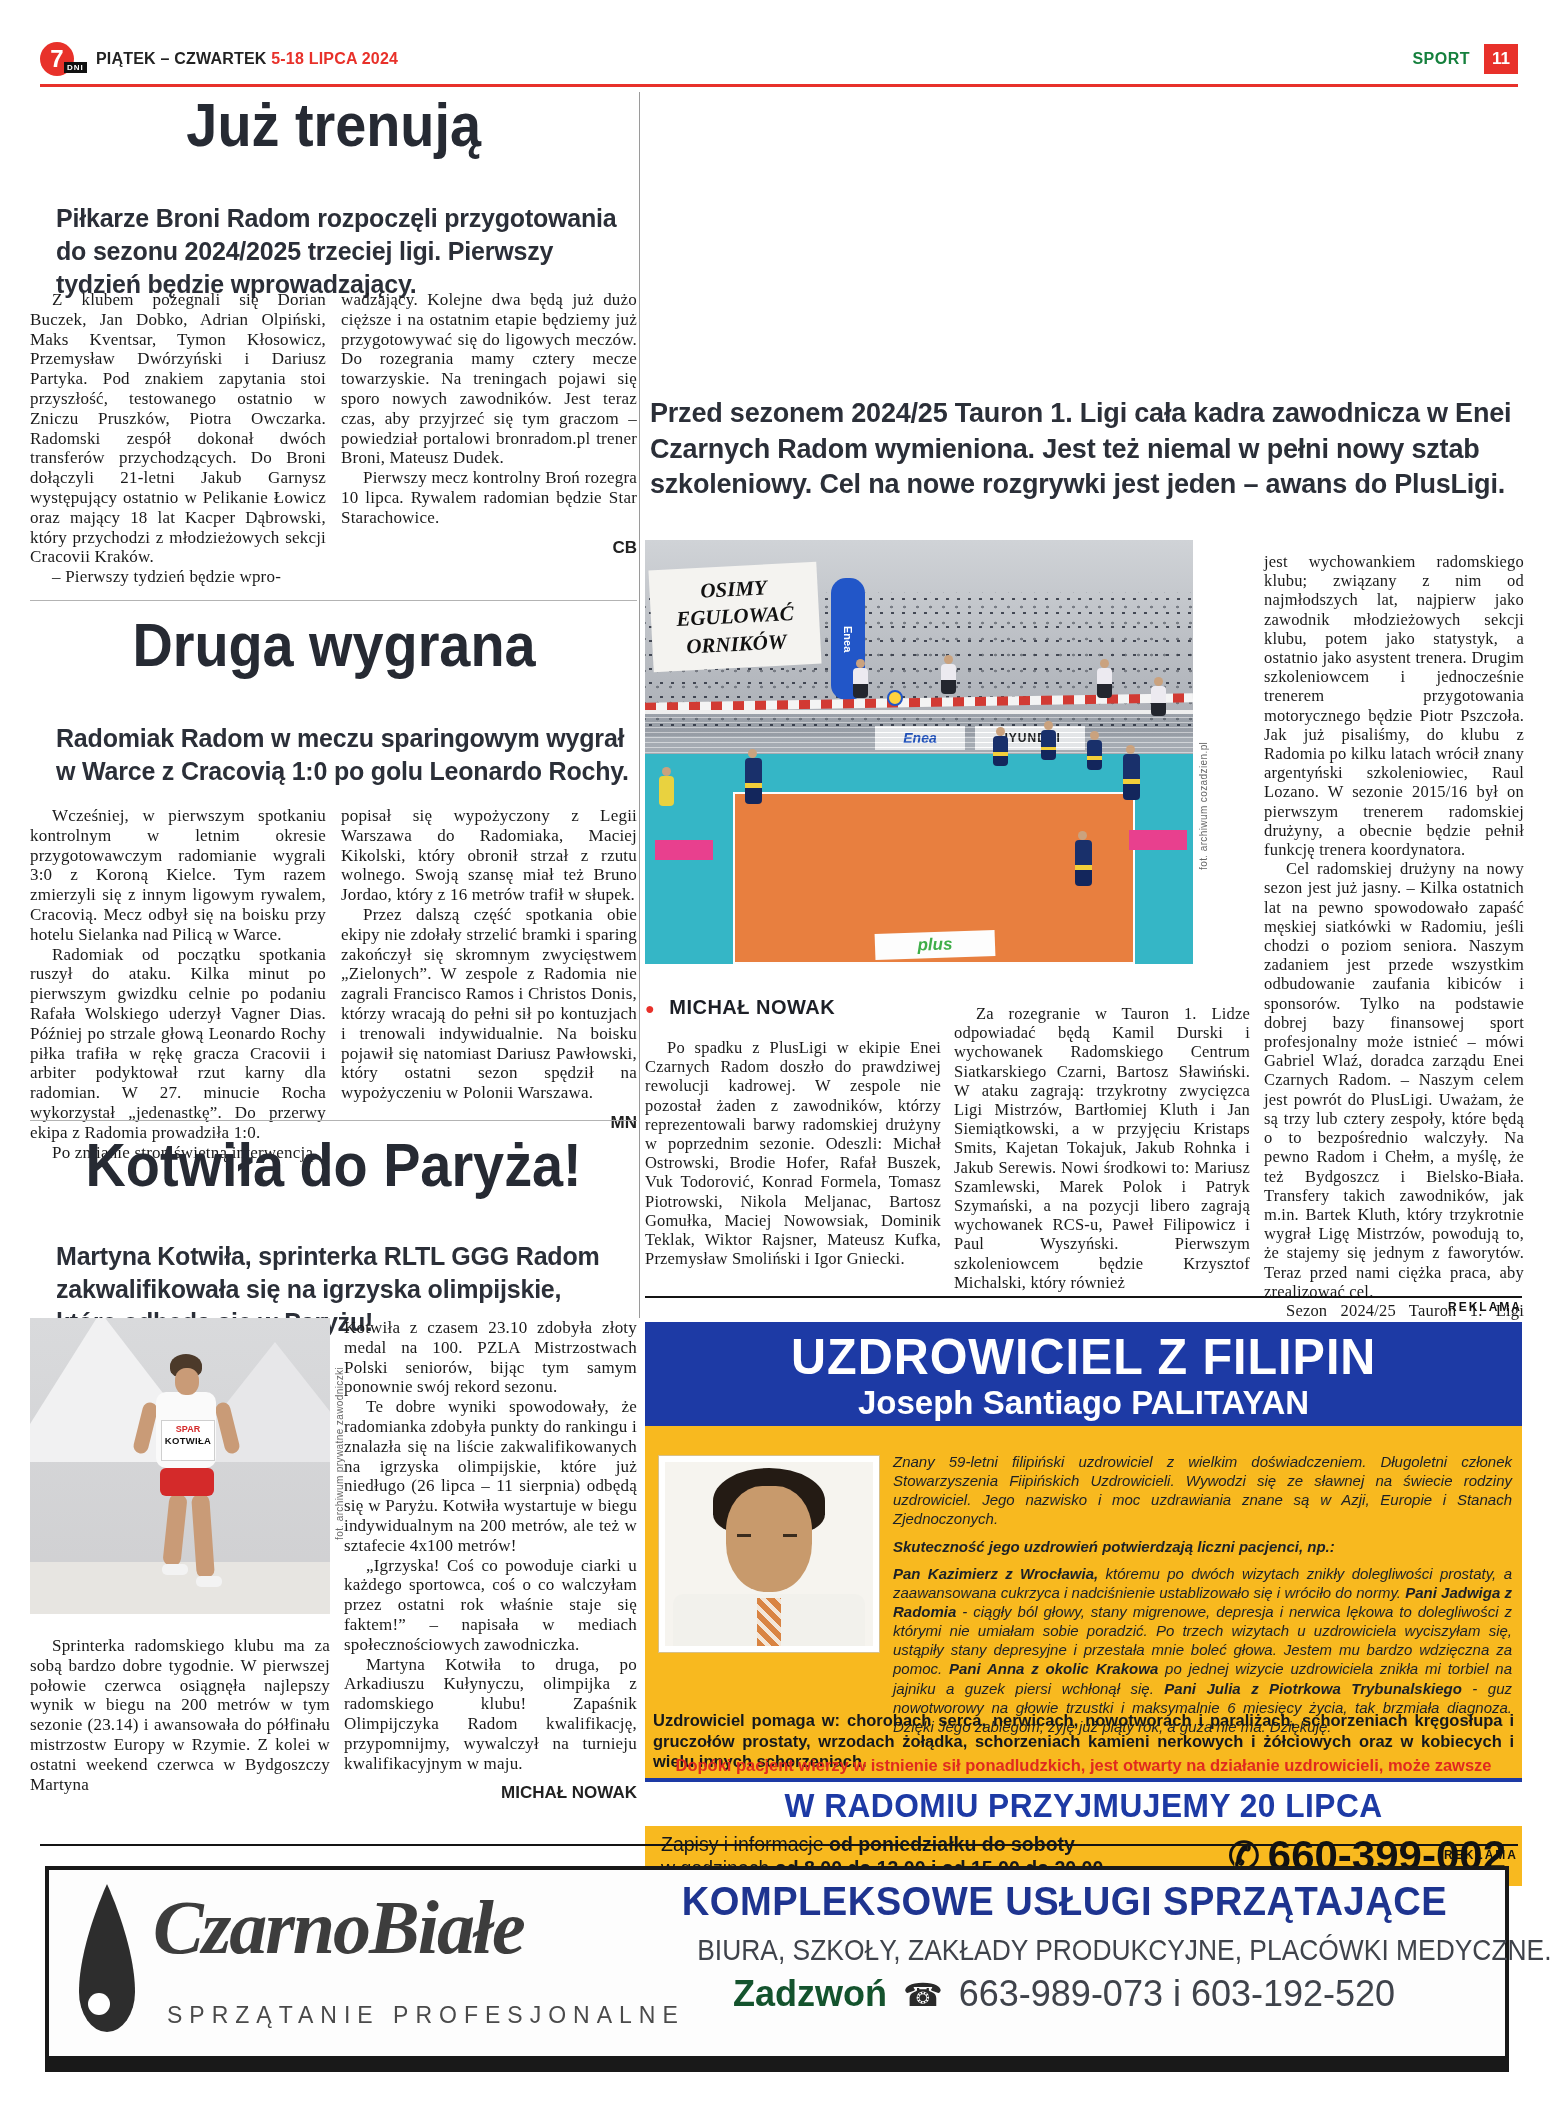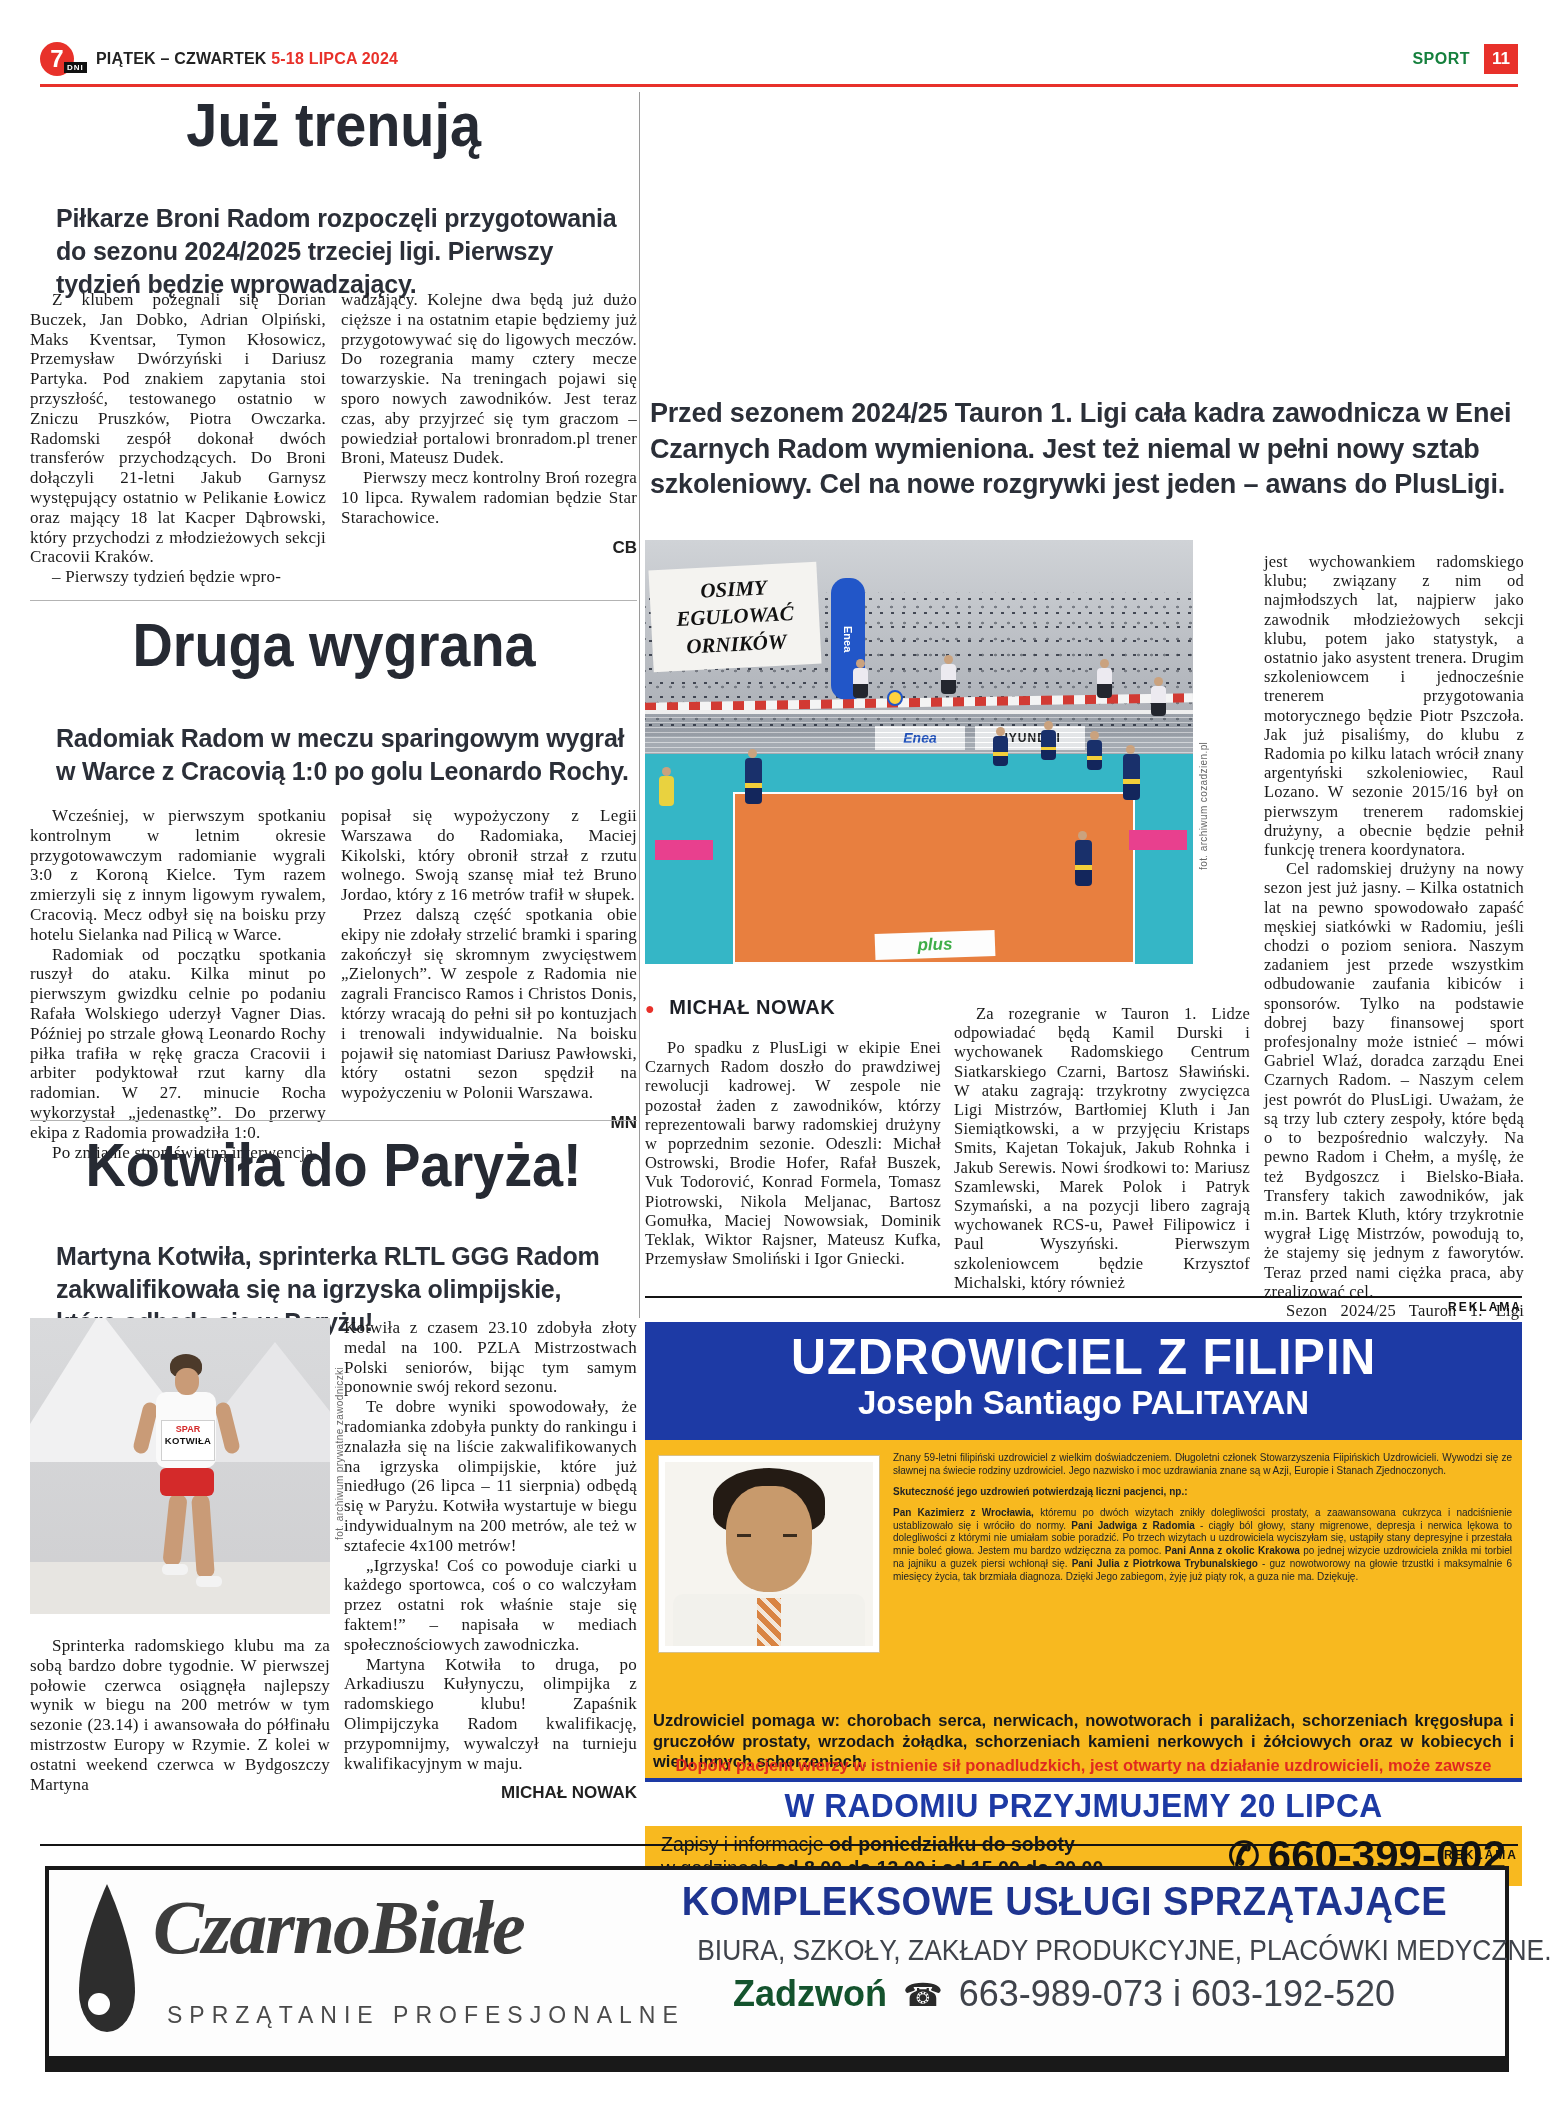--- a/index.html
+++ b/index.html
@@ -91,33 +91,33 @@
   .kt-bib .spar{color:#d42a2a;font-size:9px;display:block;}
   .kt-bib .name{color:#111;font-size:9.5px;display:block;letter-spacing:.3px;}
   .kt-shorts{position:absolute;left:130px;top:150px;width:54px;height:28px;background:#d42a2a;border-radius:6px;}
   .kt-legL{position:absolute;left:136px;top:176px;width:18px;height:72px;background:#c99b77;border-radius:8px;transform:rotate(6deg);}
   .kt-legR{position:absolute;left:164px;top:176px;width:18px;height:84px;background:#c99b77;border-radius:8px;transform:rotate(-4deg);}
   .kt-shoeL{position:absolute;left:132px;top:246px;width:26px;height:11px;background:#f3f3f3;border-radius:5px;}
   .kt-shoeR{position:absolute;left:166px;top:258px;width:26px;height:11px;background:#f3f3f3;border-radius:5px;}
   
   .hz{position:absolute;left:645px;top:1322px;width:877px;height:514px;background:#f8b91f;
       font-family:"Liberation Sans",sans-serif;}
-  .hz-head{position:absolute;left:0;top:0;right:0;height:118px;background:#1d3aa5;text-align:center;color:#fff;}
+  .hz-head{position:absolute;left:0;top:0;right:0;height:104px;background:#1d3aa5;text-align:center;color:#fff;}
   .hz-t1{font-size:50px;font-weight:bold;letter-spacing:1px;margin-top:6px;display:inline-block;transform:scaleX(.97);}
   .hz-t2{font-size:33px;font-weight:bold;margin-top:-2px;display:block;}
   .hz-photo{position:absolute;left:14px;top:134px;width:220px;height:196px;background:#fff;box-shadow:0 0 0 1px #d8c089;}
   .hz-port{position:absolute;left:6px;top:6px;right:6px;bottom:6px;background:#f6f4ef;overflow:hidden;}
   .hz-hair{position:absolute;left:48px;top:6px;width:112px;height:66px;background:#241b14;border-radius:50% 50% 30% 30%;}
   .hz-face{position:absolute;left:61px;top:24px;width:86px;height:106px;background:#c89a6c;border-radius:42% 42% 46% 46%;}
   .hz-eye{position:absolute;width:14px;height:3px;background:#3a2c1e;top:72px;}
   .hz-shirt{position:absolute;left:8px;right:8px;bottom:0;height:52px;background:#f2f1ec;border-radius:10px 10px 0 0;}
   .hz-tie{position:absolute;left:calc(50% - 12px);bottom:0;width:24px;height:48px;
       background:repeating-linear-gradient(45deg,#d98443 0 6px,#f3e6d8 6px 10px);}
   .hz-text{position:absolute;left:248px;right:10px;top:130px;color:#1c2026;}
-  .hz-text p{margin:0;text-align:justify;font-size:10px;line-height:1.27;}
+  .hz-text p{margin:0;text-align:justify;font-size:15px;line-height:1.27;font-style:italic;}
   .hz-sub{font-weight:bold;font-size:16.5px;margin:9px 0 8px 0 !important;text-align:left !important;}
   .hz-claims{position:absolute;left:8px;right:8px;top:388px;font-weight:bold;font-size:16.5px;line-height:1.25;
       text-align:justify;color:#15181c;}
   .hz-red{position:absolute;left:8px;right:8px;top:434px;font-weight:bold;font-size:16.5px;color:#e02a1f;text-align:center;}
   .hz-white{position:absolute;left:0;right:0;top:456px;height:48px;background:#fff;border-top:4px solid #1d3aa5;
       border-bottom:4px solid #1d3aa5;display:flex;align-items:center;justify-content:center;}
   .hz-white span{font-size:33px;font-weight:bold;color:#1d3aa5;display:inline-block;transform:scaleX(.96);letter-spacing:.5px;}
   .hz-foot{position:absolute;left:0;right:0;top:504px;height:60px;background:#f8b91f;display:flex;
       align-items:center;justify-content:space-between;padding:0 16px;box-sizing:border-box;}
   .hz-foot-l{font-size:19.5px;color:#15181c;line-height:1.25;}

